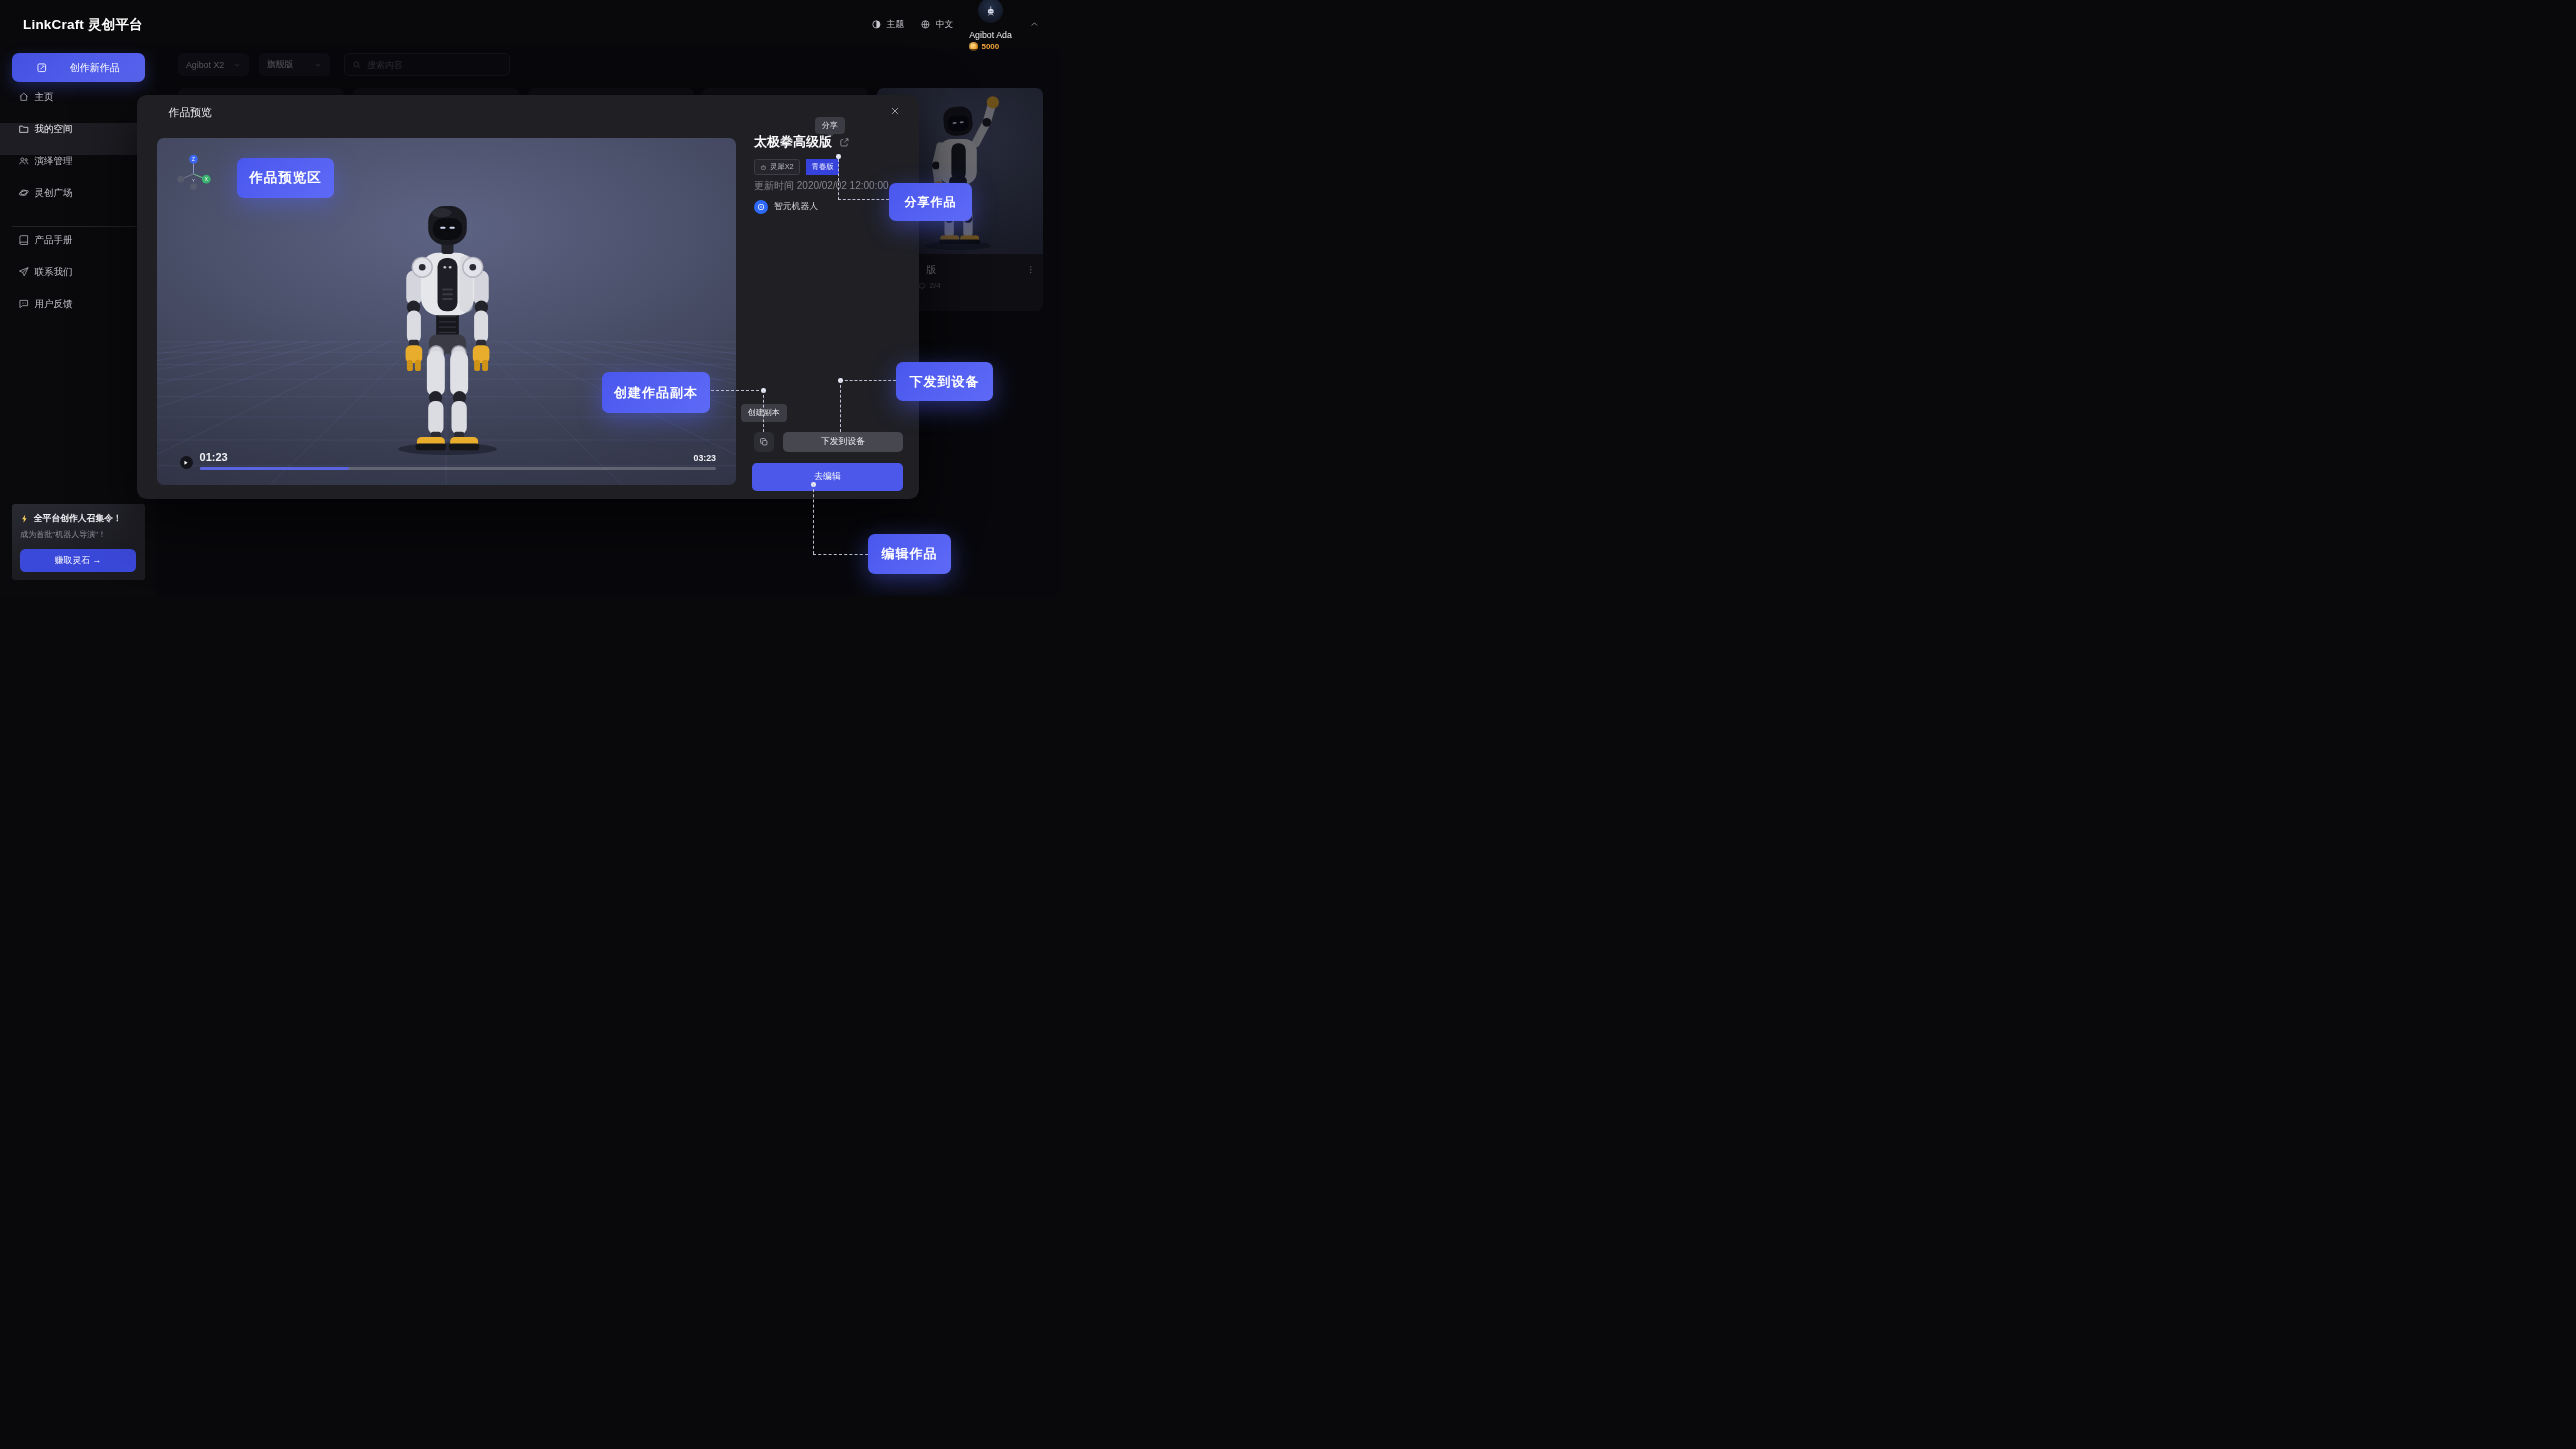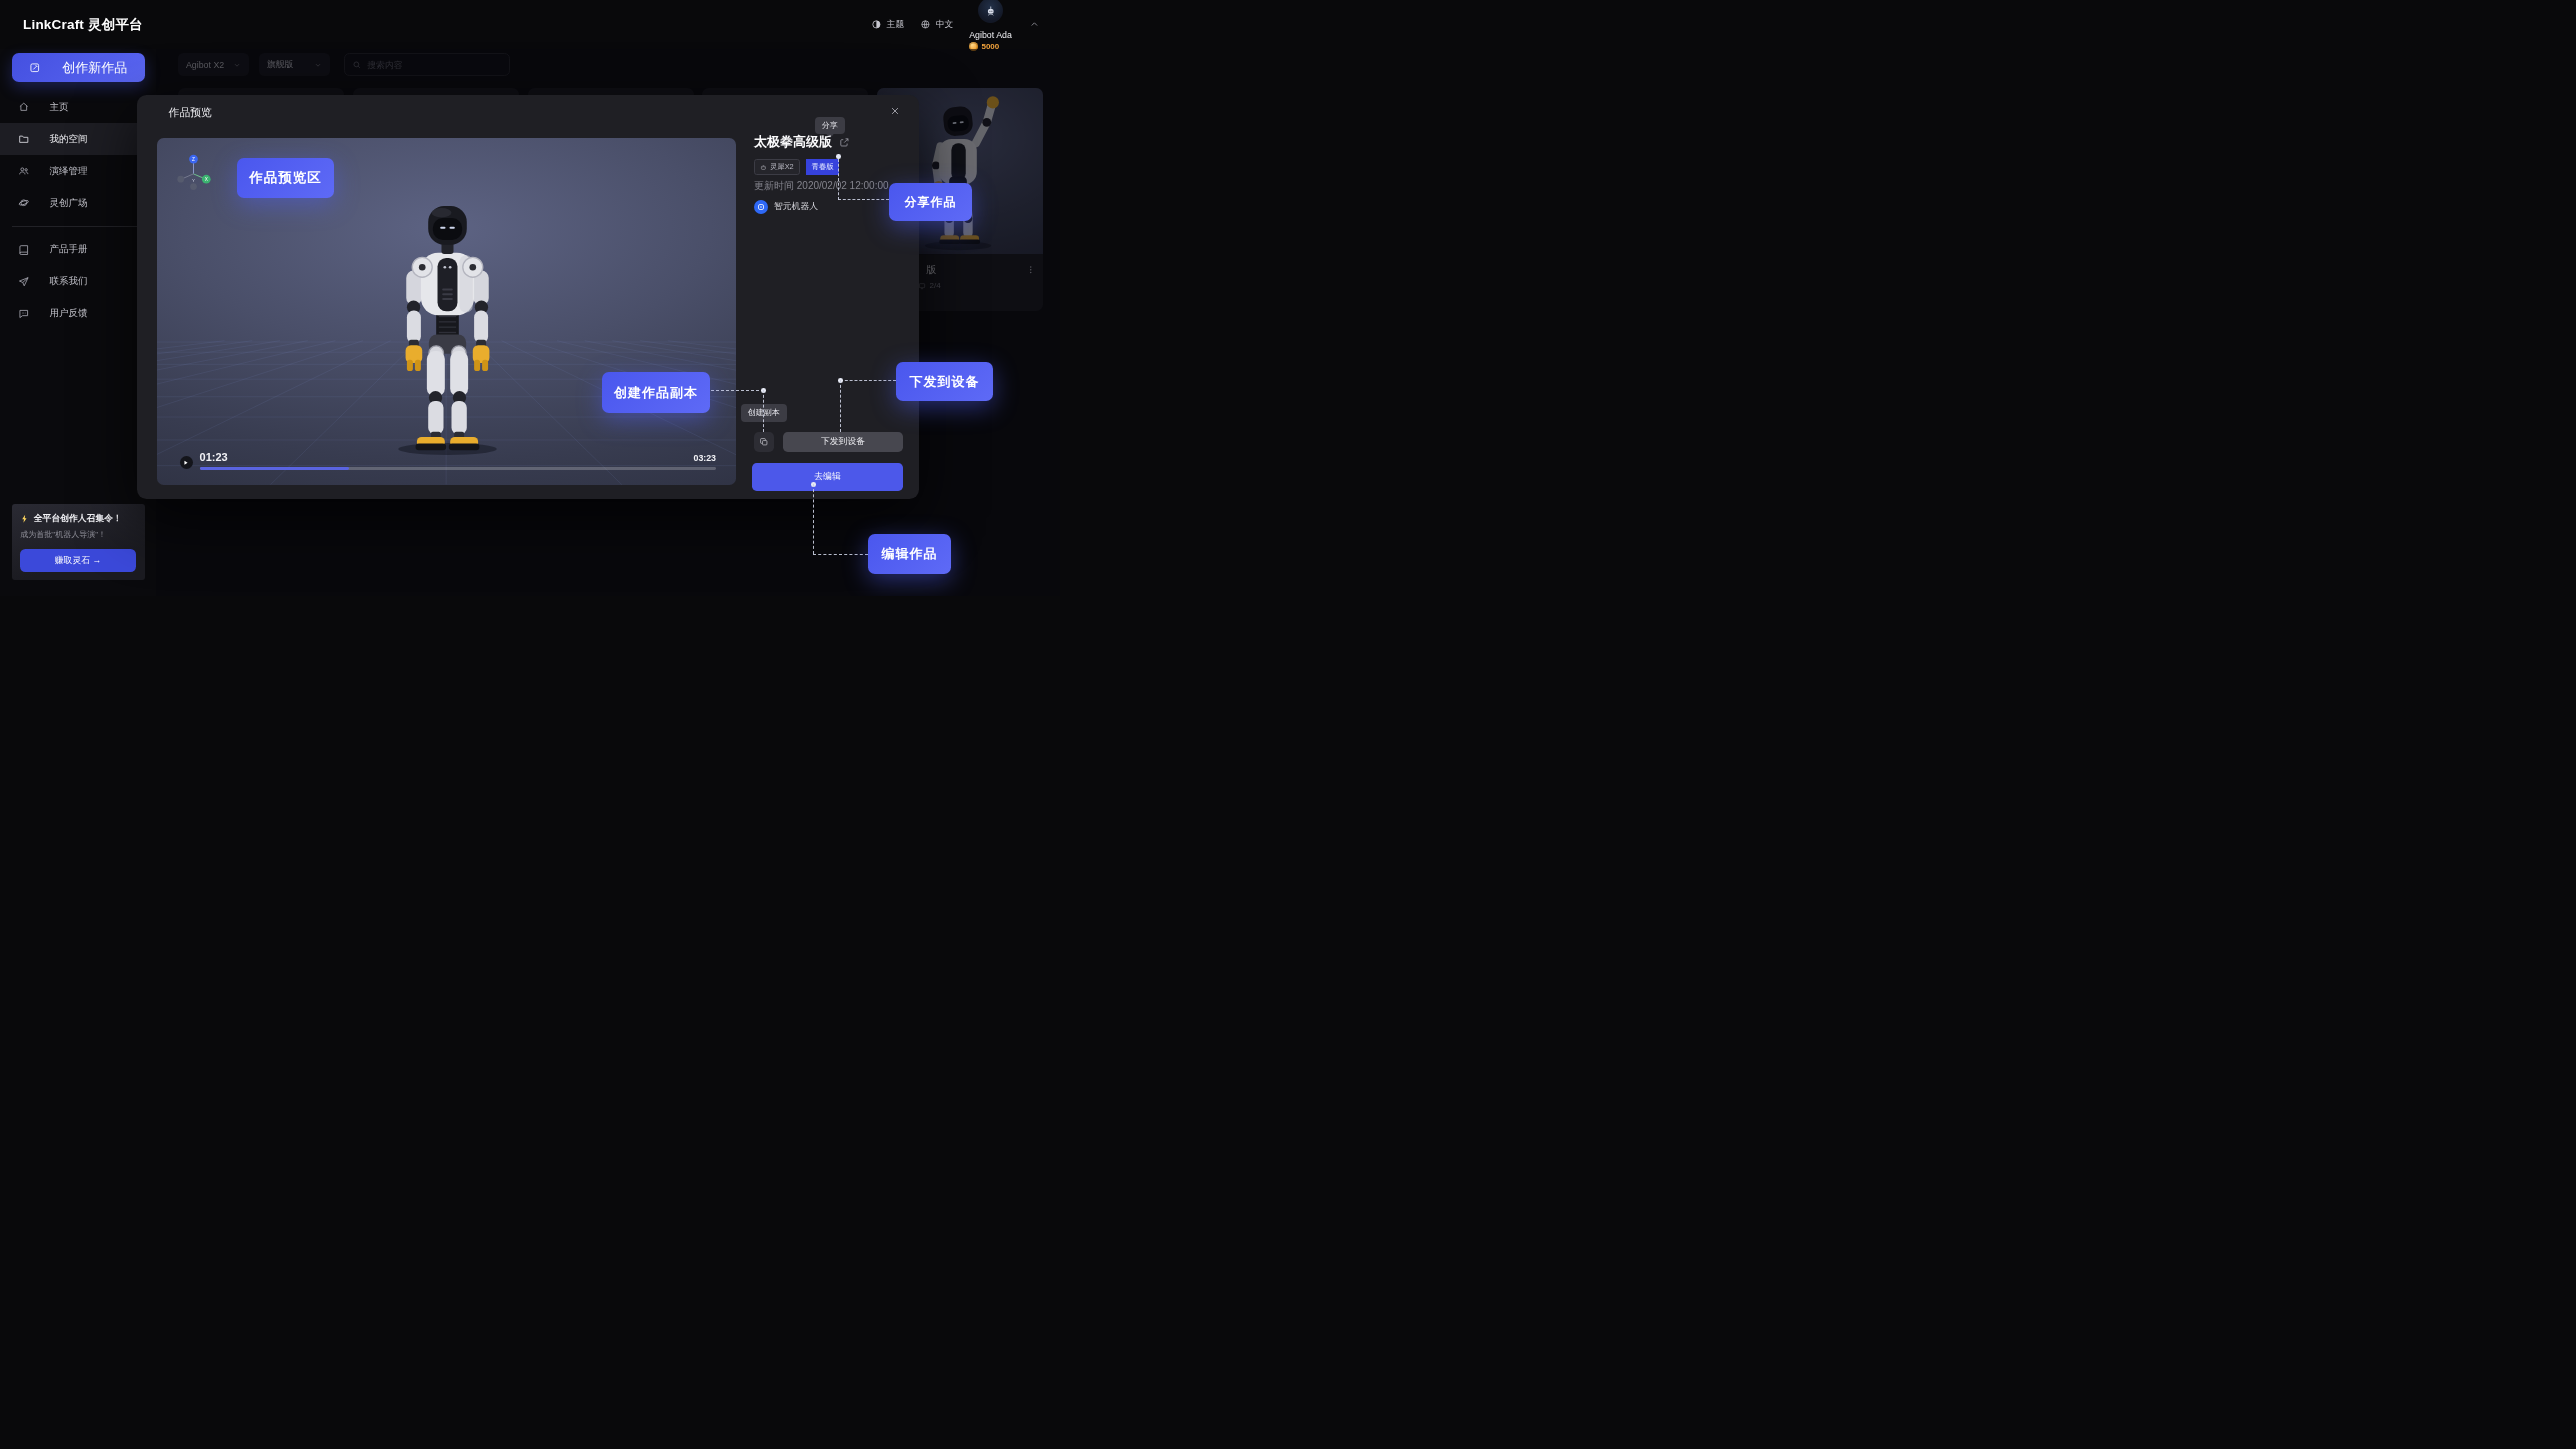--- a/index.html
+++ b/index.html
@@ -24,24 +24,24 @@
   .coin-row { display:flex; align-items:center; gap:3.4px; font-size:8px; font-weight:700; color:#f2a33c; }
   .coin-dot { width:8.8px; height:8.8px; border-radius:50%;
               background:radial-gradient(circle at 35% 30%, #ffd98c, #ef9d2a 70%);
               box-shadow:inset 0 0 0 1.4px rgba(120,70,0,.35); }
   .collapse { color:#9a9aa2; margin-left:1.4px; cursor:pointer; }
 
   
   .sidebar { position:absolute; top:49px; left:0; bottom:0; width:156px; z-index:3; background:#0a0a0d; }
   .create-btn { position:absolute; top:4px; left:11.5px; width:133px; height:29px; border-radius:6.8px;
                 display:flex; align-items:center; justify-content:center; gap:22px;
-                background:linear-gradient(135deg,#4450e0 0%,#5a66f2 100%); color:#fff; font-size:13px;
+                background:linear-gradient(135deg,#4450e0 0%,#5a66f2 100%); color:#fff; font-size:10px;
                 cursor:pointer; box-shadow:0 5.4px 15px rgba(70,85,235,.3); }
   .nav { position:absolute; top:42px; left:0; right:0; }
-  .nav-item { height:32px; display:flex; align-items:center; gap:20px; padding:0 18px;
+  .nav-item { height:32px; display:flex; align-items:flex-start; gap:5px; padding:0 18px;
               font-size:9.5px; color:#c3c3cb; cursor:pointer; }
   .nav-item .icon { color:#a9a9b3; }
   .nav-item.active { background:#1d1d23; color:#f2f2f6; }
   .nav-item.active .icon { color:#e6e6ec; }
   .nav-divider { margin:6.8px 12px; border-top:0.7px solid #222227; }
   .promo { position:absolute; left:11.5px; bottom:16px; width:133px; border-radius:3px;
            background:linear-gradient(165deg,#2a2a33 0%,#1b1b21 70%); padding:8.8px 8.8px 8px; }
   .promo-title { display:flex; align-items:center; gap:4px; font-size:8.8px; font-weight:700; color:#f2f2f6; }
   .promo-sub { margin-top:4.7px; font-size:8px; color:#8f8f99; }
   .promo-cta { margin-top:8.8px; height:23px; border-radius:5.4px; background:#3b49da; display:flex;

